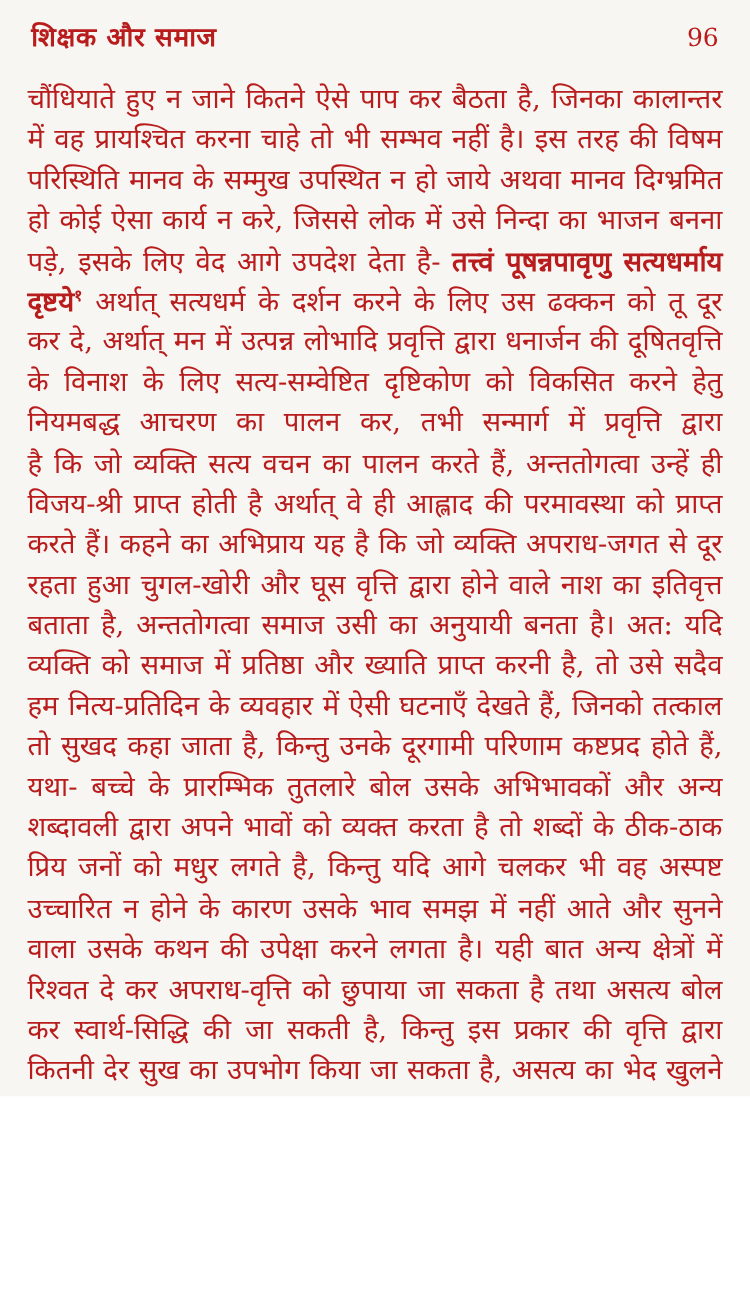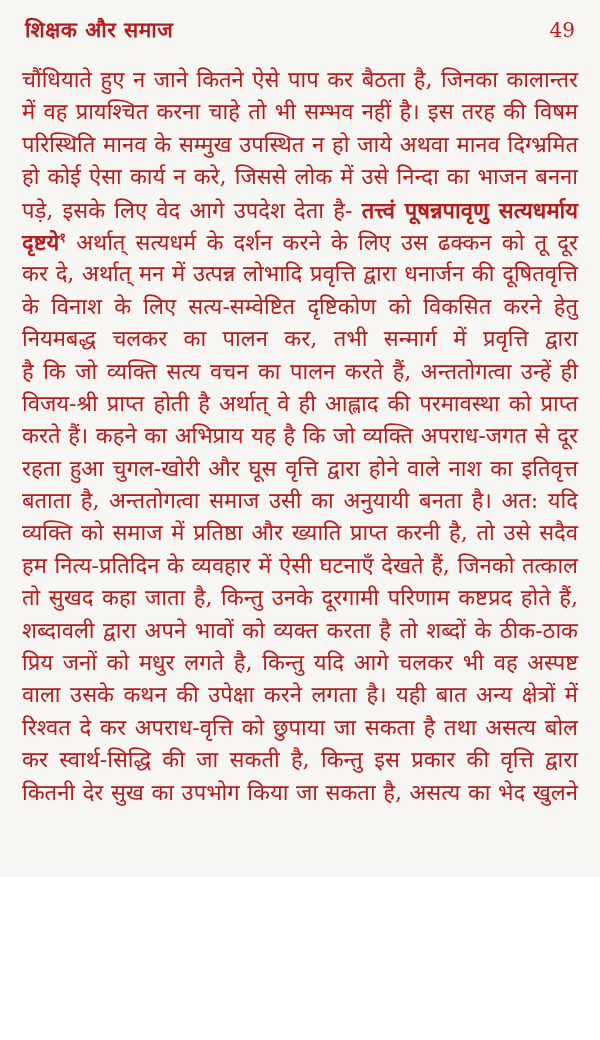--- a/index.html
+++ b/index.html
@@ -74,43 +74,45 @@
   .footnote-marker { width: 38px; flex: 0 0 38px; }
   .footnote-text { flex: 1; }
 </style>
 </head>
 <body>
 
 <div class="page">
 
   <div class="running-header">
     <span class="running-title">शिक्षक और समाज</span>
-    <span class="page-number">49</span>
+    <span class="page-number">96</span>
   </div>
 
   <div class="body-text">
       <div class="line"><span>चौंधियाते हुए न जाने कितने ऐसे पाप कर बैठता है, जिनका कालान्तर</span></div>
       <div class="line"><span>में वह प्रायश्चित करना चाहे तो भी सम्भव नहीं है। इस तरह की विषम</span></div>
       <div class="line"><span>परिस्थिति मानव के सम्मुख उपस्थित न हो जाये अथवा मानव दिग्भ्रमित</span></div>
       <div class="line"><span>हो कोई ऐसा कार्य न करे, जिससे लोक में उसे निन्दा का भाजन बनना</span></div>
       <div class="line"><span>पड़े, इसके लिए वेद आगे उपदेश देता है- </span><span class="bold">तत्त्वं पूषन्नपावृणु सत्यधर्माय</span></div>
       <div class="line"><span class="bold">दृष्टये</span><sup>१</sup><span> अर्थात् सत्यधर्म के दर्शन करने के लिए उस ढक्कन को तू दूर</span></div>
       <div class="line"><span>कर दे, अर्थात् मन में उत्पन्न लोभादि प्रवृत्ति द्वारा धनार्जन की दूषितवृत्ति</span></div>
       <div class="line"><span>के विनाश के लिए सत्य-सम्वेष्टित दृष्टिकोण को विकसित करने हेतु</span></div>
-      <div class="line"><span>नियमबद्ध चलकर का पालन कर, तभी सन्मार्ग में प्रवृत्ति द्वारा</span></div>
+      <div class="line"><span>नियमबद्ध आचरण का पालन कर, तभी सन्मार्ग में प्रवृत्ति द्वारा</span></div>
       <div class="line"><span>है कि जो व्यक्ति सत्य वचन का पालन करते हैं, अन्ततोगत्वा उन्हें ही</span></div>
       <div class="line"><span>विजय-श्री प्राप्त होती है अर्थात् वे ही आह्लाद की परमावस्था को प्राप्त</span></div>
       <div class="line"><span>करते हैं। कहने का अभिप्राय यह है कि जो व्यक्ति अपराध-जगत से दूर</span></div>
       <div class="line"><span>रहता हुआ चुगल-खोरी और घूस वृत्ति द्वारा होने वाले नाश का इतिवृत्त</span></div>
       <div class="line"><span>बताता है, अन्ततोगत्वा समाज उसी का अनुयायी बनता है। अत: यदि</span></div>
       <div class="line"><span>व्यक्ति को समाज में प्रतिष्ठा और ख्याति प्राप्त करनी है, तो उसे सदैव</span></div>
       <div class="line"><span>हम नित्य-प्रतिदिन के व्यवहार में ऐसी घटनाएँ देखते हैं, जिनको तत्काल</span></div>
       <div class="line"><span>तो सुखद कहा जाता है, किन्तु उनके दूरगामी परिणाम कष्टप्रद होते हैं,</span></div>
+      <div class="line"><span>यथा- बच्चे के प्रारम्भिक तुतलारे बोल उसके अभिभावकों और अन्य</span></div>
       <div class="line"><span>शब्दावली द्वारा अपने भावों को व्यक्त करता है तो शब्दों के ठीक-ठाक</span></div>
       <div class="line"><span>प्रिय जनों को मधुर लगते है, किन्तु यदि आगे चलकर भी वह अस्पष्ट</span></div>
+      <div class="line"><span>उच्चारित न होने के कारण उसके भाव समझ में नहीं आते और सुनने</span></div>
       <div class="line"><span>वाला उसके कथन की उपेक्षा करने लगता है। यही बात अन्य क्षेत्रों में</span></div>
       <div class="line"><span>रिश्वत दे कर अपराध-वृत्ति को छुपाया जा सकता है तथा असत्य बोल</span></div>
       <div class="line"><span>कर स्वार्थ-सिद्धि की जा सकती है, किन्तु इस प्रकार की वृत्ति द्वारा</span></div>
       <div class="line"><span>कितनी देर सुख का उपभोग किया जा सकता है, असत्य का भेद खुलने</span></div>
     </div>
 
   <div class="footnote-block">
     <div class="footnote-rule"></div>
     <div class="footnote-line">
       <span class="footnote-marker">१.</span>

